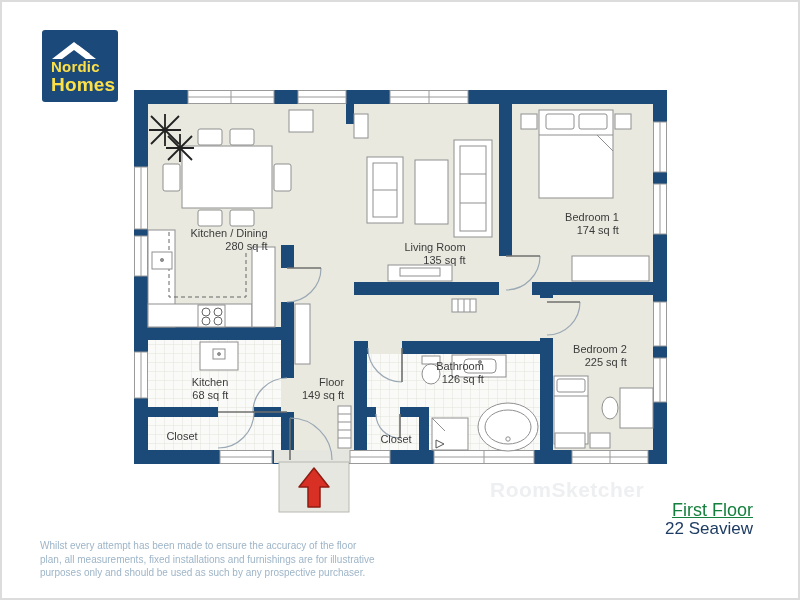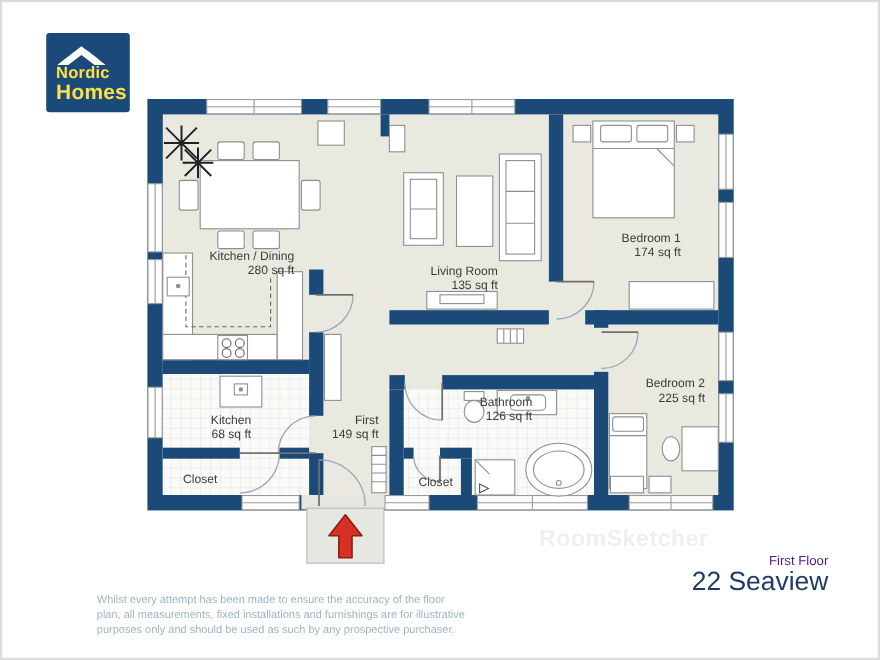--- a/index.html
+++ b/index.html
@@ -9,24 +9,24 @@
         border-radius:3px;color:#fde047;}
   .logo .roof{position:absolute;left:8px;top:10px;}
   .logo .l1{position:absolute;left:9px;top:28px;font-size:15px;font-weight:bold;letter-spacing:.2px;}
   .logo .l2{position:absolute;left:9px;top:44px;font-size:19px;font-weight:bold;letter-spacing:.2px;}
   .plan-svg{position:absolute;left:0;top:0;}
   .rlabel{position:absolute;transform:translateX(-50%);text-align:right;
           font-size:11px;line-height:13px;color:#3b3b3b;white-space:nowrap;}
   .watermark{position:absolute;left:488px;top:476px;font-size:21px;font-weight:bold;
              color:#edeff1;letter-spacing:.5px;}
   .disclaimer{position:absolute;left:38px;top:537px;width:340px;font-size:10px;
-              line-height:13.5px;color:#9eb5c8;margin-left:48px;}
+              line-height:13.5px;color:#9eb5c8;}
   .addr{position:absolute;right:45px;top:500px;text-align:right;}
-  .addr .floor{font-size:12px;color:#4c1d95;line-height:16px;}
-  .addr .name{font-size:24px;color:#1e3c63;font-weight:500;line-height:22px;}
+  .addr .floor{font-size:18px;color:#15803d;line-height:16px;text-decoration:underline;}
+  .addr .name{font-size:17px;color:#1e3c63;font-weight:500;line-height:22px;}
 </style>
 </head>
 <body>
 
 <div class="page">
 
   <div class="logo">
     <svg class="roof" width="56" height="20" viewBox="0 0 56 20">
       <path d="M2,19 L24,2 L46,19 L36,19 L24,10 L12,19 Z" fill="#ffffff"></path>
       <path d="M28,5 L40,14 L33,16 Z" fill="#ffffff"></path>
@@ -239,38 +239,38 @@
         <path d="M504,254 H538"></path>
         <path d="M545,300 H578"></path>
       </g>
     </g>
   </svg>
 
   <div class="rlabel" style="left:227px;top:225px">
     <div>Kitchen / Dining</div>
     <div>280 sq ft</div>
   </div>
-  <div class="rlabel" style="left:420px;top:239px">
+  <div class="rlabel" style="left:433px;top:239px">
     <div>Living Room</div>
     <div>135 sq ft</div>
   </div>
   <div class="rlabel" style="left:590px;top:209px">
     <div>Bedroom 1</div>
     <div>174 sq ft</div>
   </div>
-  <div class="rlabel" style="left:612px;top:341px">
+  <div class="rlabel" style="left:598px;top:341px">
     <div>Bedroom 2</div>
     <div>225 sq ft</div>
   </div>
   <div class="rlabel" style="left:208px;top:374px">
     <div>Kitchen</div>
     <div>68 sq ft</div>
   </div>
   <div class="rlabel" style="left:321px;top:374px">
-    <div>First</div>
+    <div>Floor</div>
     <div>149 sq ft</div>
   </div>
   <div class="rlabel" style="left:458px;top:358px">
     <div>Bathroom</div>
     <div>126 sq ft</div>
   </div>
   <div class="rlabel" style="left:180px;top:428px">
     <div>Closet</div>
   </div>
   <div class="rlabel" style="left:394px;top:431px">

